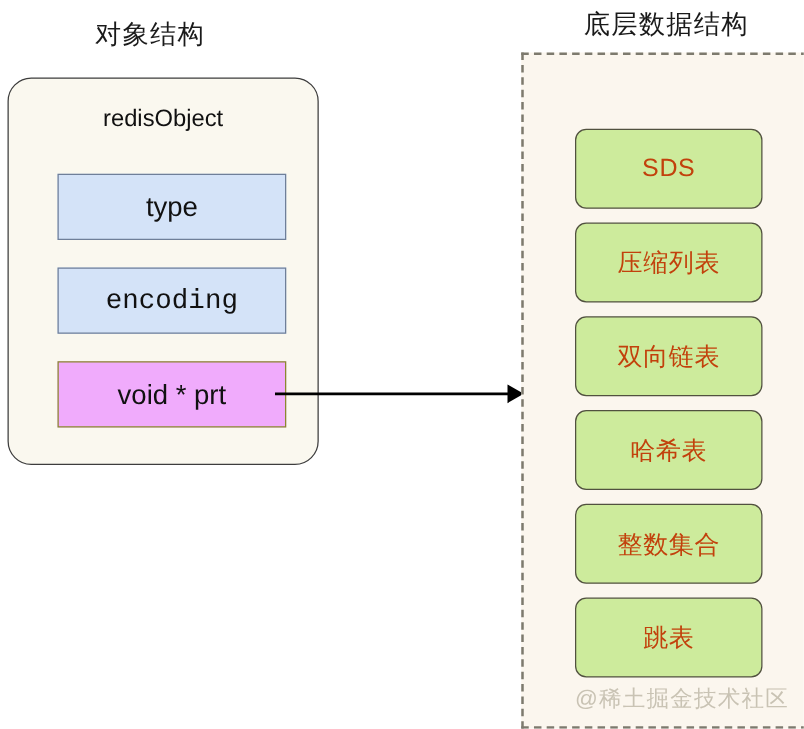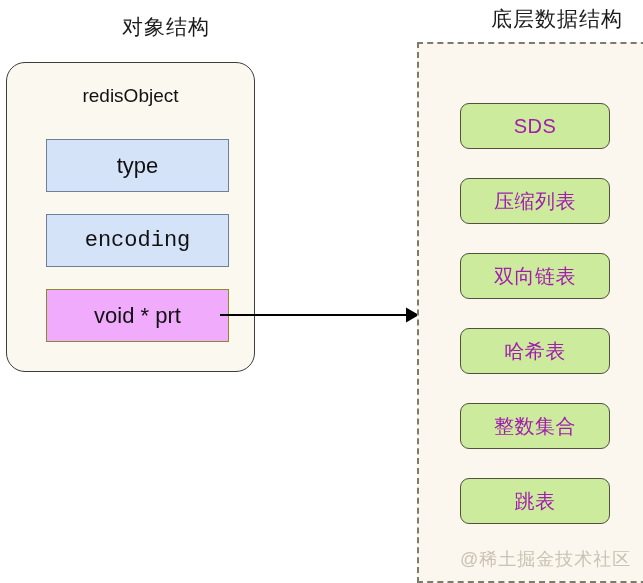--- a/index.html
+++ b/index.html
@@ -21,21 +21,21 @@
   }
 
   
   .section-title {
     position: absolute;
     font-size: 21px;
     font-weight: 400;
     color: #1a1a1a;
     letter-spacing: 1px;
     white-space: nowrap;
-    text-align: right;
+    text-align: center;
   }
   #title-left  { left: 30px;  top: 13px; width: 180px; }
   #title-right { left: 443px; top: 5px;  width: 180px; }
 
   
   #object-card {
     position: absolute;
     left: 6px;
     top: 62px;
     width: 249px;
@@ -96,30 +96,30 @@
     height: 541px;
     background: #fbf6ee;
     border: 2px dashed #7d7a6e;
     border-right: none;
     box-sizing: border-box;
   }
   .ds-box {
     position: absolute;
     left: 41px;
     width: 150px;
-    height: 46px;
+    height: 64px;
     background: #cdeb9c;
     border: 1.6px solid #51513f;
     border-radius: 9px;
     box-sizing: border-box;
     display: flex;
     align-items: center;
     justify-content: center;
     font-size: 20px;
-    color: #a21caf;
+    color: #c2410c;
     letter-spacing: 0.5px;
   }
   #watermark {
     position: absolute;
     left: 41px;
     top: 503px;
     width: 160px;
     text-align: center;
     font-size: 18px;
     color: #c9c3b4;

